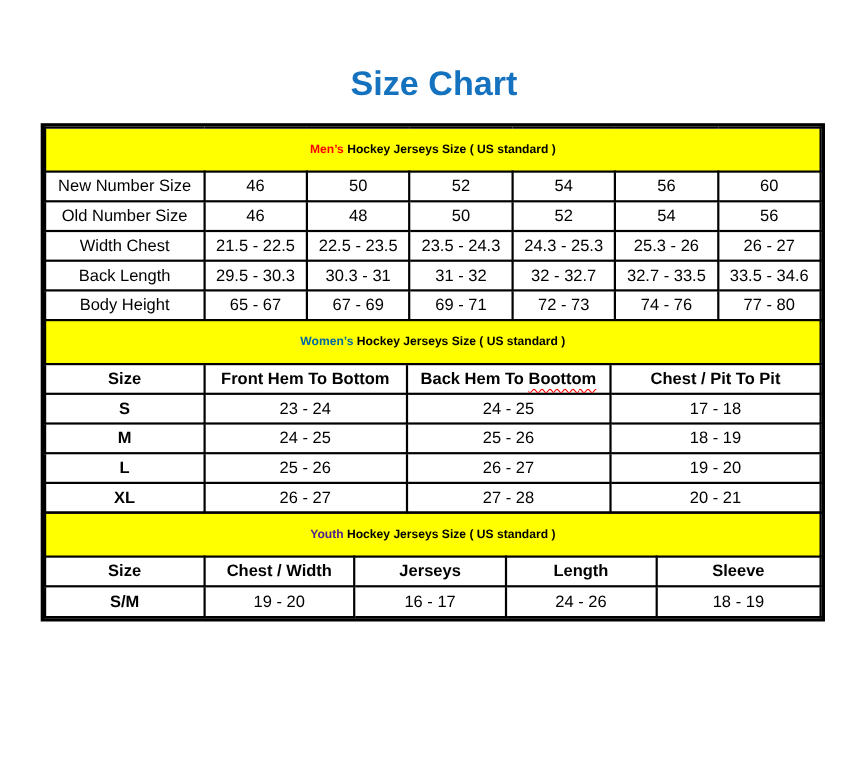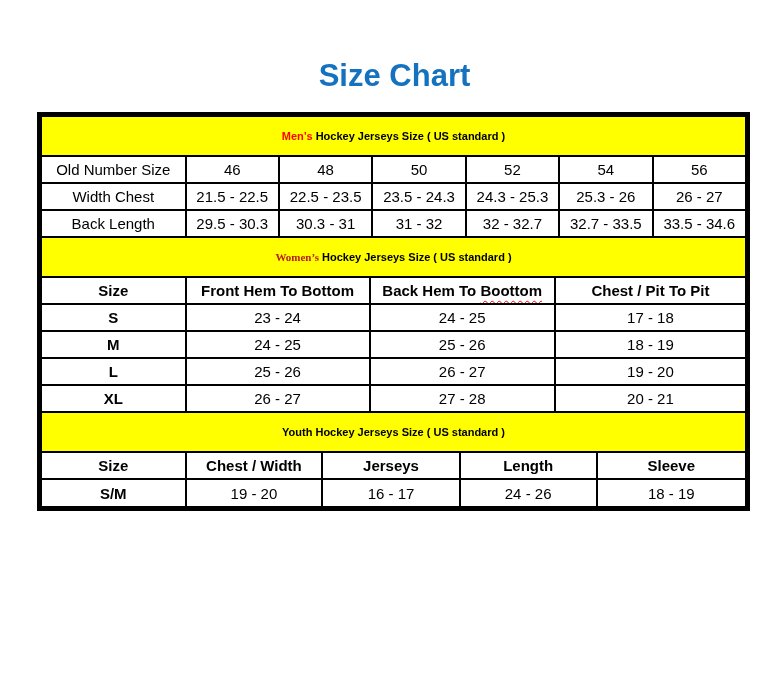--- a/index.html
+++ b/index.html
@@ -82,20 +82,29 @@
         <col style="width:13.25%">
           <col style="width:13.25%">
           <col style="width:13.25%">
           <col style="width:13.25%">
       </colgroup>
       <tbody>
           <tr class="section-header">
             <td colspan="7" style="background: rgb(255, 255, 0);"><span style="color: rgb(255, 0, 0);">Men’s</span><span> Hockey Jerseys Size ( US standard )</span></td>
           </tr>
           <tr class="data-row">
+            <td class="row-label">New Number Size</td>
+            <td>46</td>
+            <td>50</td>
+            <td>52</td>
+            <td>54</td>
+            <td>56</td>
+            <td>60</td>
+          </tr>
+          <tr class="data-row">
             <td class="row-label">Old Number Size</td>
             <td>46</td>
             <td>48</td>
             <td>50</td>
             <td>52</td>
             <td>54</td>
             <td>56</td>
           </tr>
           <tr class="data-row">
             <td class="row-label">Width Chest</td>
@@ -107,34 +116,43 @@
             <td>26 - 27</td>
           </tr>
           <tr class="data-row">
             <td class="row-label">Back Length</td>
             <td>29.5 - 30.3</td>
             <td>30.3 - 31</td>
             <td>31 - 32</td>
             <td>32 - 32.7</td>
             <td>32.7 - 33.5</td>
             <td>33.5 - 34.6</td>
+          </tr>
+          <tr class="data-row">
+            <td class="row-label">Body Height</td>
+            <td>65 - 67</td>
+            <td>67 - 69</td>
+            <td>69 - 71</td>
+            <td>72 - 73</td>
+            <td>74 - 76</td>
+            <td>77 - 80</td>
           </tr>
         </tbody>
     </table>
 
     <table class="size-table womens">
       <colgroup>
         <col style="width:20.5%">
           <col style="width:26.1%">
           <col style="width:26.3%">
           <col style="width:27.1%">
       </colgroup>
       <tbody>
           <tr class="section-header">
-            <td colspan="4" style="background: rgb(255, 255, 0);"><span style="color: #b91c1c; font-family: Liberation Serif, serif;">Women’s</span><span> Hockey Jerseys Size ( US standard )</span></td>
+            <td colspan="4" style="background: rgb(255, 255, 0);"><span style="color: #0369a1;">Women’s</span><span> Hockey Jerseys Size ( US standard )</span></td>
           </tr>
           <tr class="col-header">
             <th>Size</th>
             <th>Front Hem To Bottom</th>
             <th>Back Hem To <span class="wavy">Boottom</span></th>
             <th>Chest / Pit To Pit</th>
           </tr>
           <tr class="data-row">
             <td class="row-label">S</td>
             <td>23 - 24</td>
@@ -165,21 +183,21 @@
     <table class="size-table youth">
       <colgroup>
         <col style="width:20.5%">
           <col style="width:19.4%">
           <col style="width:19.5%">
           <col style="width:19.4%">
           <col style="width:21.2%">
       </colgroup>
       <tbody>
           <tr class="section-header">
-            <td colspan="5" style="background: rgb(255, 255, 0);"><span style="color: #000000;">Youth</span><span> Hockey Jerseys Size ( US standard )</span></td>
+            <td colspan="5" style="background: rgb(255, 255, 0);"><span style="color: #4c1d95;">Youth</span><span> Hockey Jerseys Size ( US standard )</span></td>
           </tr>
           <tr class="col-header">
             <th>Size</th>
             <th>Chest / Width</th>
             <th>Jerseys</th>
             <th>Length</th>
             <th>Sleeve</th>
           </tr>
           <tr class="data-row">
             <td class="row-label">S/M</td>

